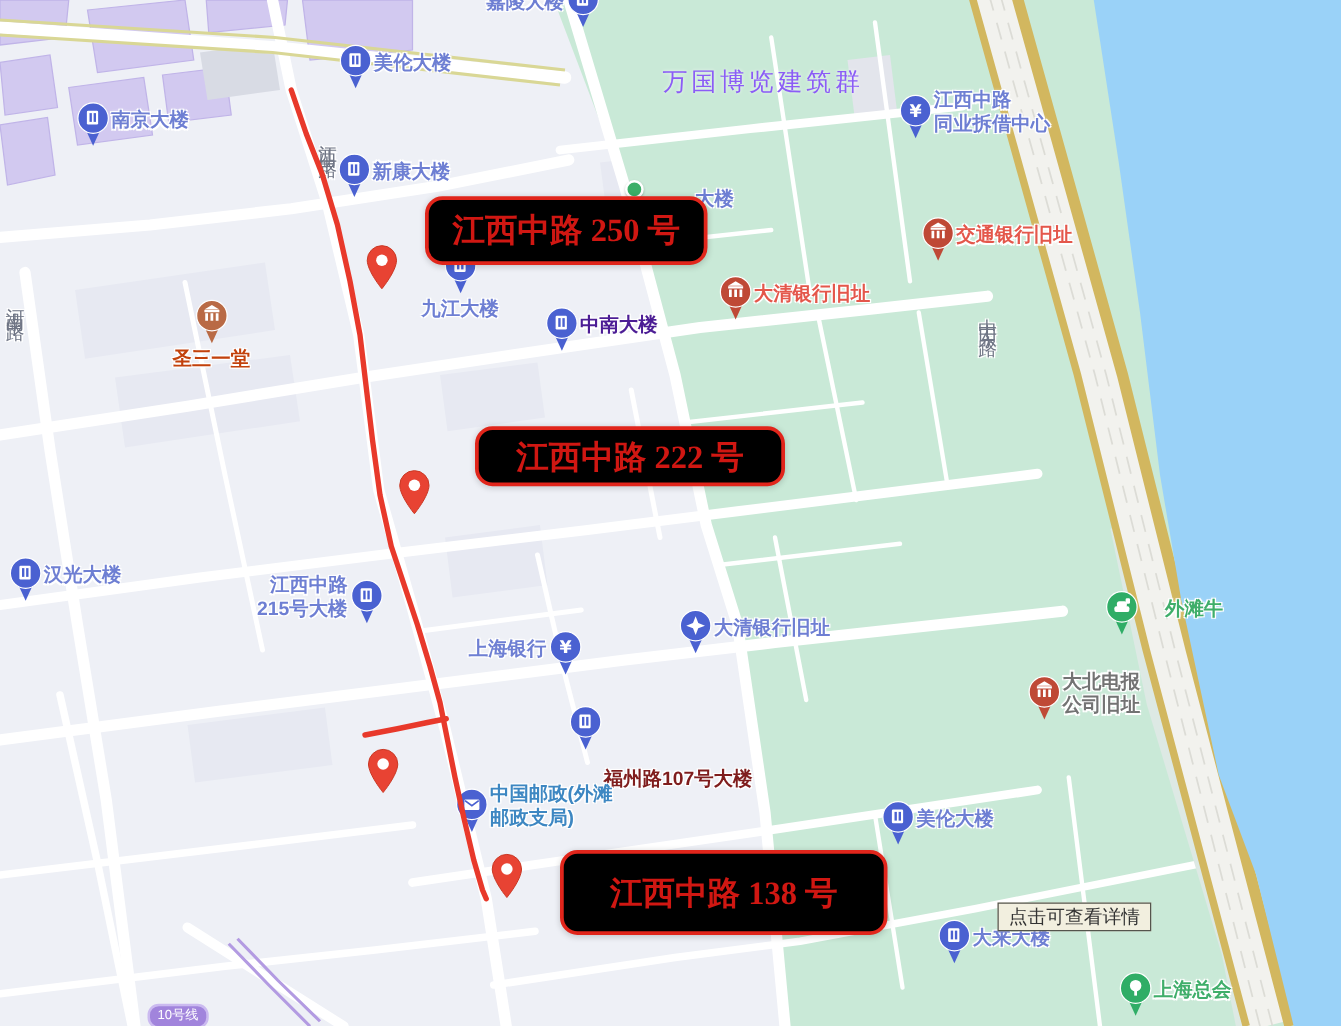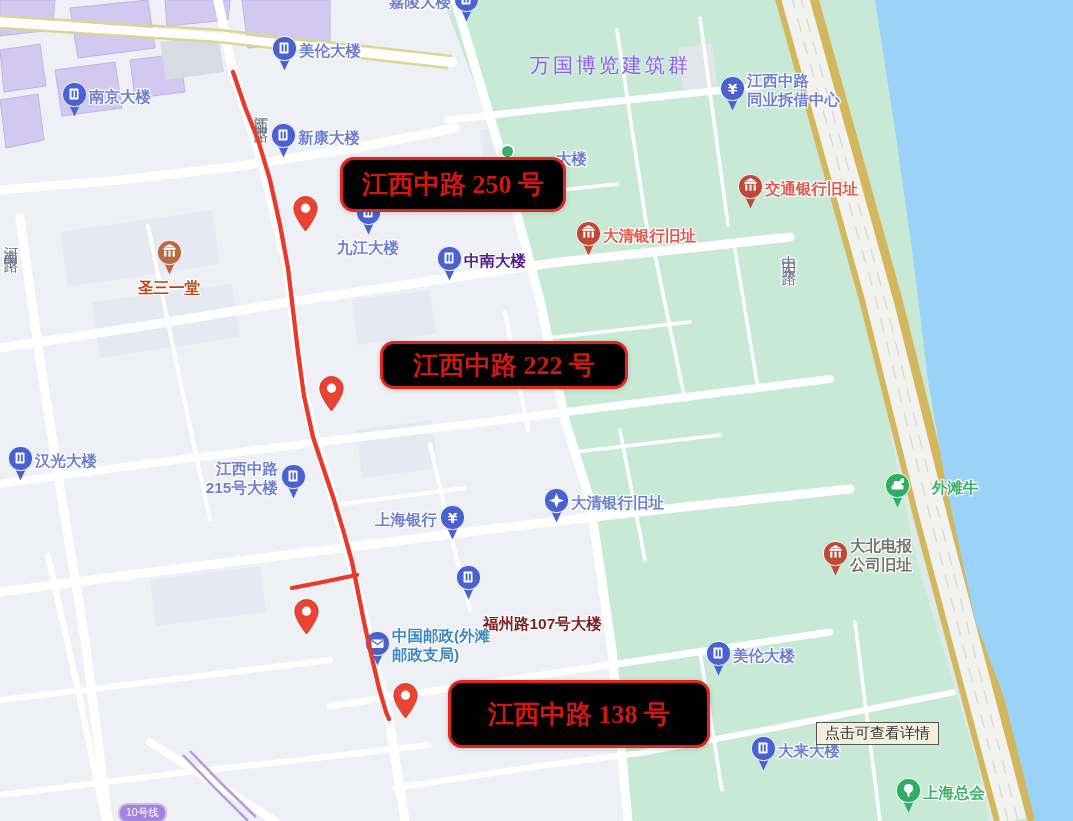--- a/index.html
+++ b/index.html
@@ -411,16 +411,16 @@
           <circle cx="13.5" cy="13.2" r="4.6" fill="#fff"></circle>
         </svg></div>
     </div>
   <div id="callout-layer" class="layer">
       <div class="callout" style="left: 328px; top: 157px; width: 226px; height: 55px;">江西中路 250 号</div>
       <div class="callout" style="left: 368px; top: 341px; width: 248px; height: 48px;">江西中路 222 号</div>
       <div class="callout" style="left: 436px; top: 680px; width: 262px; height: 68px;">江西中路 138 号</div>
     </div>
 
   <div id="float-layer" class="layer">
-    <div class="tooltip" style="left: 798px; top: 722px; margin-left: 18px;">点击可查看详情</div>
+    <div class="tooltip" style="left: 798px; top: 722px;">点击可查看详情</div>
     <div class="metro-badge" style="left: 118px; top: 803px;">10号线</div>
   </div>
 </div>
 
 </body></html>

